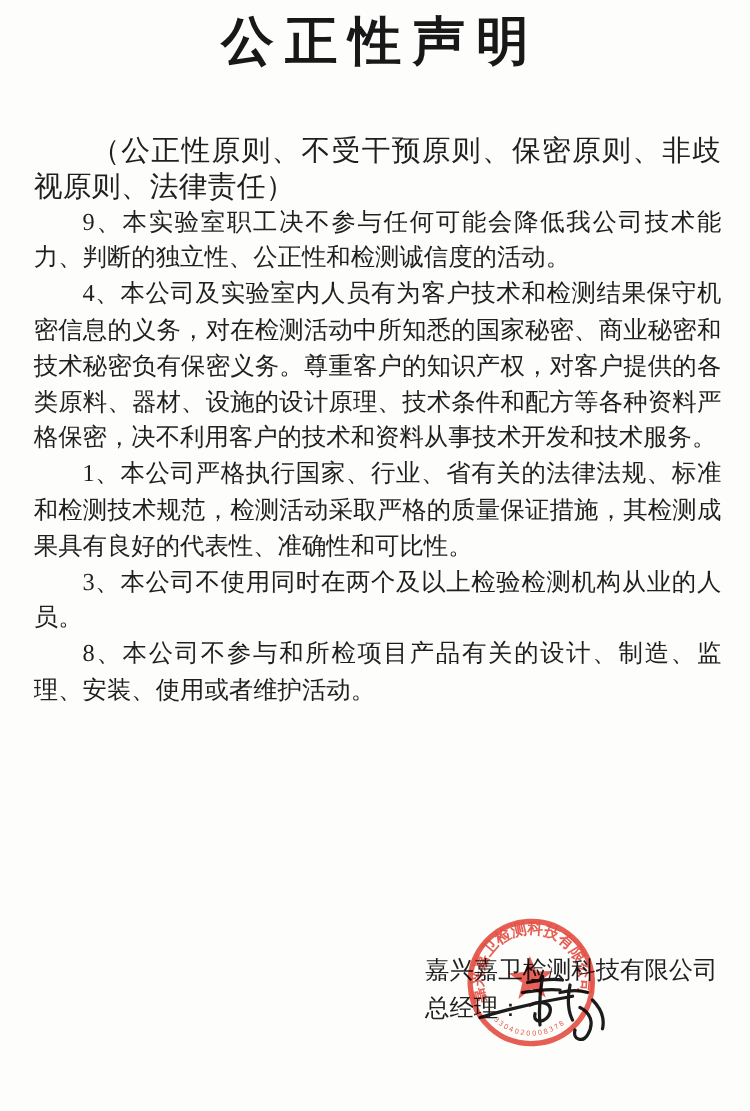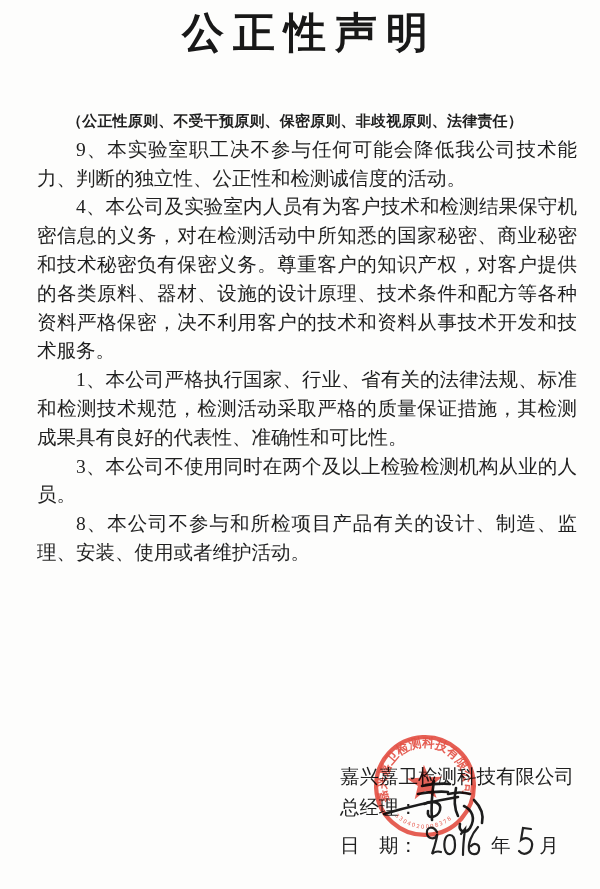--- a/index.html
+++ b/index.html
@@ -6,41 +6,40 @@
   html, body { margin: 0; padding: 0; background: #e8e8e8; }
   .page {
     position: relative;
     width: 600px;
     height: 889px;
     margin: 0 auto;
     background: #fdfdfc;
     color: #1f1f1f;
     font-family: "Liberation Serif", "DejaVu Serif", serif;
     overflow: hidden;
-    padding-left: 10px;
   }
   .doc-title {
     padding-top: 5px;
     text-align: center;
     font-size: 42px;
     font-weight: bold;
     letter-spacing: 9px;
     text-indent: 9px; 
     color: #181818;
   }
   .doc-body {
     margin: 46px 23px 0 27px;
     font-size: 19.5px;
     line-height: 28.8px;
     text-align: justify;
   }
   .doc-body p { margin: 0; text-indent: 2em; }
   .principles {
-    font-weight: bold;
-    font-size: 15px;
+    font-weight: normal;
+    font-size: 23px;
     letter-spacing: 0.2px;
   }
   .footer {
     position: absolute;
     left: 340px;
     top: 761px;
     font-size: 19.5px;
     line-height: 31px;
     white-space: nowrap;
   }
@@ -94,32 +93,20 @@
         <path d="M36,16 C48,14 58,13 66,14"></path>
         <path d="M52,3 C50,15 49,29 50,42"></path>
         <path d="M42,26 C50,22 60,24 58,32 C56,40 44,42 46,33"></path>
         <path d="M74,10 C72,20 72,30 76,38"></path>
         <path d="M66,16 C74,14 82,14 88,16"></path>
         <path d="M82,28 C90,32 94,40 88,50 C84,56 76,54 78,46"></path>
         <path d="M92,22 C98,28 102,36 100,45"></path>
       </svg>
     </div>
 
-    <div class="line">
-      <span>日　期：</span>
-      <svg class="hand" width="66" height="38" viewBox="0 0 66 38" fill="none" stroke="#222" stroke-width="2.2" stroke-linecap="round" aria-label="2016">
-        <path d="M13,9 C9,2 2,4 3,11 C4,16 11,17 13,12 C14,9 12,20 8,31 C10,29 14,28 17,29"></path>
-        <path d="M26,12 C20,12 19,23 22,29 C25,33 31,31 31,22 C31,15 29,12 26,12"></path>
-        <path d="M37,11 L41,6 C40,14 39,25 39,32"></path>
-        <path d="M54,4 C47,12 44,21 45,27 C46,32 54,33 55,27 C56,21 50,19 47,23"></path>
-      </svg><span>年</span>
-      <svg class="hand" width="22" height="38" viewBox="0 0 22 38" fill="none" stroke="#222" stroke-width="2.2" stroke-linecap="round" aria-label="5">
-        <path d="M15,6 L7,5 L5,17 C10,13 17,16 16,23 C15,31 7,33 3,28"></path>
-      </svg><span>月</span>
-    </div>
   </div>
 
   <svg class="seal" viewBox="0 0 160 160">
     <defs>
       <path id="arcTop" d="M 36.8 95.7 A 46 46 0 1 1 123.2 95.7" fill="none"></path>
       <path id="arcBottom" d="M 39 108.7 A 50 50 0 0 0 121 108.7" fill="none"></path>
     </defs>
     <circle cx="80" cy="80" r="57.5" fill="none" stroke="#e2392c" stroke-width="5" opacity="0.92"></circle>
     <polygon fill="#e2392c" opacity="0.9" points="80,55 85.2,69.9 100.9,70.2 88.4,79.7 92.9,94.8 80,85.8 67.1,94.8 71.6,79.7 59.1,70.2 74.8,69.9"></polygon>
     <text font-size="15" font-weight="bold" fill="#e2392c" opacity="0.92" font-family="'Liberation Serif', serif">

